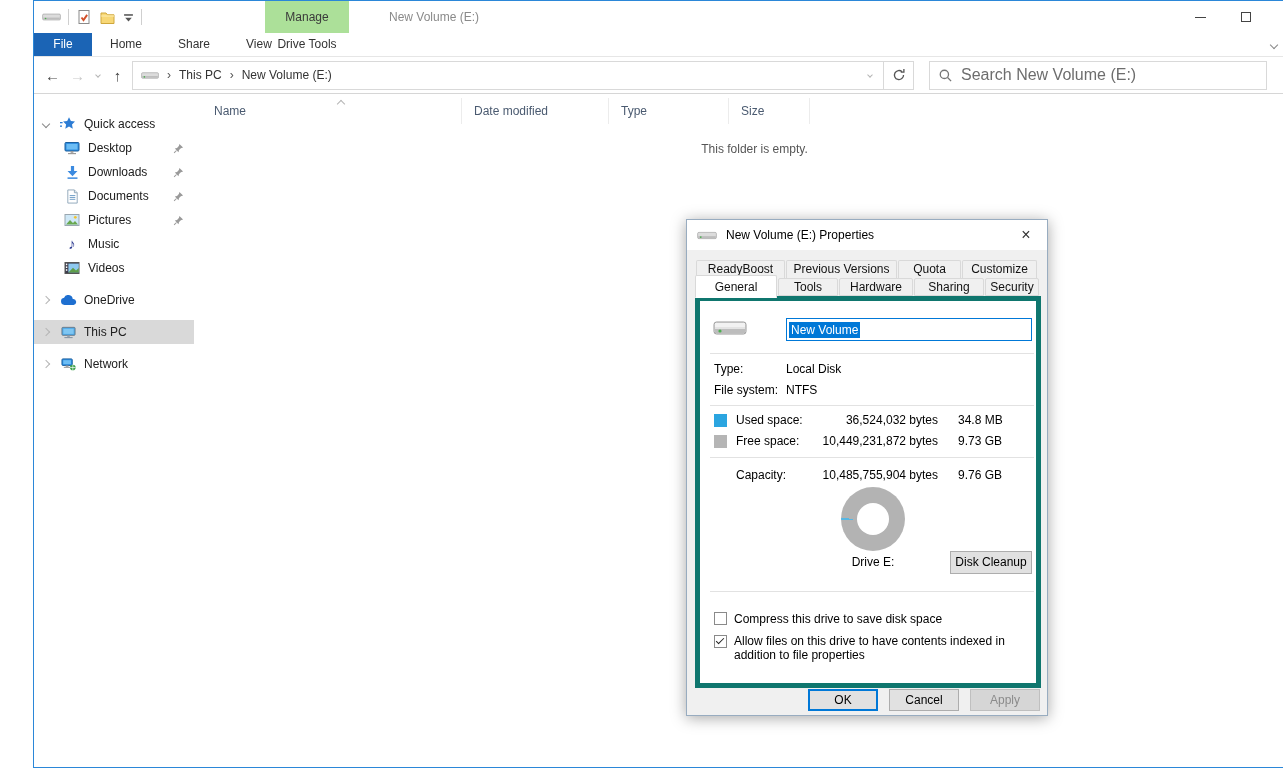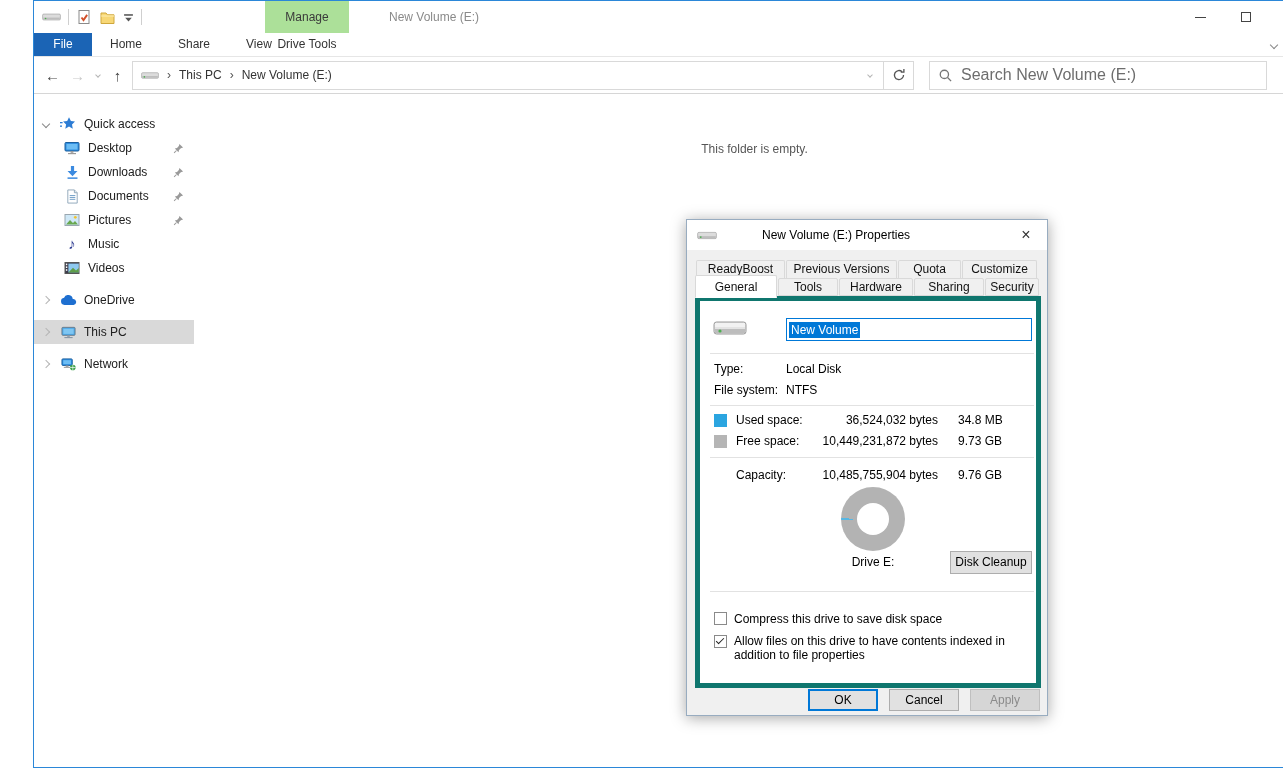--- a/index.html
+++ b/index.html
@@ -75,21 +75,21 @@
   
   .statusbar { position:absolute; left:0; bottom:0; right:0; height:25px; border-top:1px solid #e6e6e6; background:#fff; display:flex; align-items:center; }
   .status-count { margin-left:20px; color:#333; }
   .status-div { width:1px; height:15px; background:#dcdcdc; margin-left:14px; }
   .view-toggles { position:absolute; right:4px; top:2px; display:flex; gap:2px; }
   .vt-btn { width:26px; height:20px; display:flex; align-items:center; justify-content:center; border:1px solid transparent; }
   .vt-btn.active { background:#cde8f6; border-color:#70b2e2; }
 
   
   .dialog { position:absolute; left:652px; top:218px; width:362px; height:497px; background:#f0f0f0; border:1px solid #98acc0; box-shadow:0 2px 14px rgba(0,0,0,0.35); z-index:10; }
-  .dlg-title { position:absolute; left:0; top:0; right:0; height:30px; background:#fff; display:flex; align-items:center;gap:36px; }
+  .dlg-title { position:absolute; left:0; top:0; right:0; height:30px; background:#fff; display:flex; align-items:center; }
   .dlg-title-icon { margin-left:10px; }
   .dlg-title-text { margin-left:9px; color:#000; }
   .dlg-close { position:absolute; right:0; top:0; width:42px; height:30px; display:flex; align-items:center; justify-content:center; font-size:16px; color:#333; }
   .dlg-tabs { position:absolute; left:8px; top:40px; width:346px; height:36px; z-index:3; }
   .tab-row { position:absolute; left:0; display:flex; }
   .tab-row.back { top:0; left:1px; }
   .tab-row.front { top:18px; }
   .dtab { height:18px; line-height:17px; text-align:center; background:#f0f0f0; border:1px solid #d9d9d9; border-radius:2px 2px 0 0; margin-right:1px; color:#111; }
   .tab-row.back .dtab { border-bottom:none; }
   .dtab.active { position:relative; top:-3px; height:23px; line-height:22px; background:#fff; border-bottom:1px solid #fff; z-index:4; }
@@ -372,20 +372,35 @@
               <rect x="3" y="10.5" width="7" height="1.1" fill="#9a9a9a"></rect>
               <circle cx="12.6" cy="11.2" r="3" fill="#3fa14c"></circle>
               <path d="M9.6 11.2 h6 M12.6 8.2 v6" stroke="#fff" stroke-width="0.7"></path>
             </svg>
         </span>
         <span class="side-label">Network</span>
       </div>
     </div>
 
     <div class="filelist">
+      <div class="header-row">
+        <span class="sort-ind"><span class="chev up light"></span></span>
+        <div class="hcell c-name">
+            <span>Name</span>
+          </div>
+        <div class="hcell c-date">
+            <span>Date modified</span>
+          </div>
+        <div class="hcell c-type">
+            <span>Type</span>
+          </div>
+        <div class="hcell c-size">
+            <span>Size</span>
+          </div>
+      </div>
       <div class="empty-msg">This folder is empty.</div>
     </div>
   </div>
 
 
   <div class="dialog">
     <div class="dlg-title">
       <span class="dlg-title-icon">
         <svg width="20" height="13" viewBox="0 0 32 20">
             <rect x="1" y="5" width="30" height="10" rx="2" fill="#dcdcdc" stroke="#9a9a9a"></rect>

